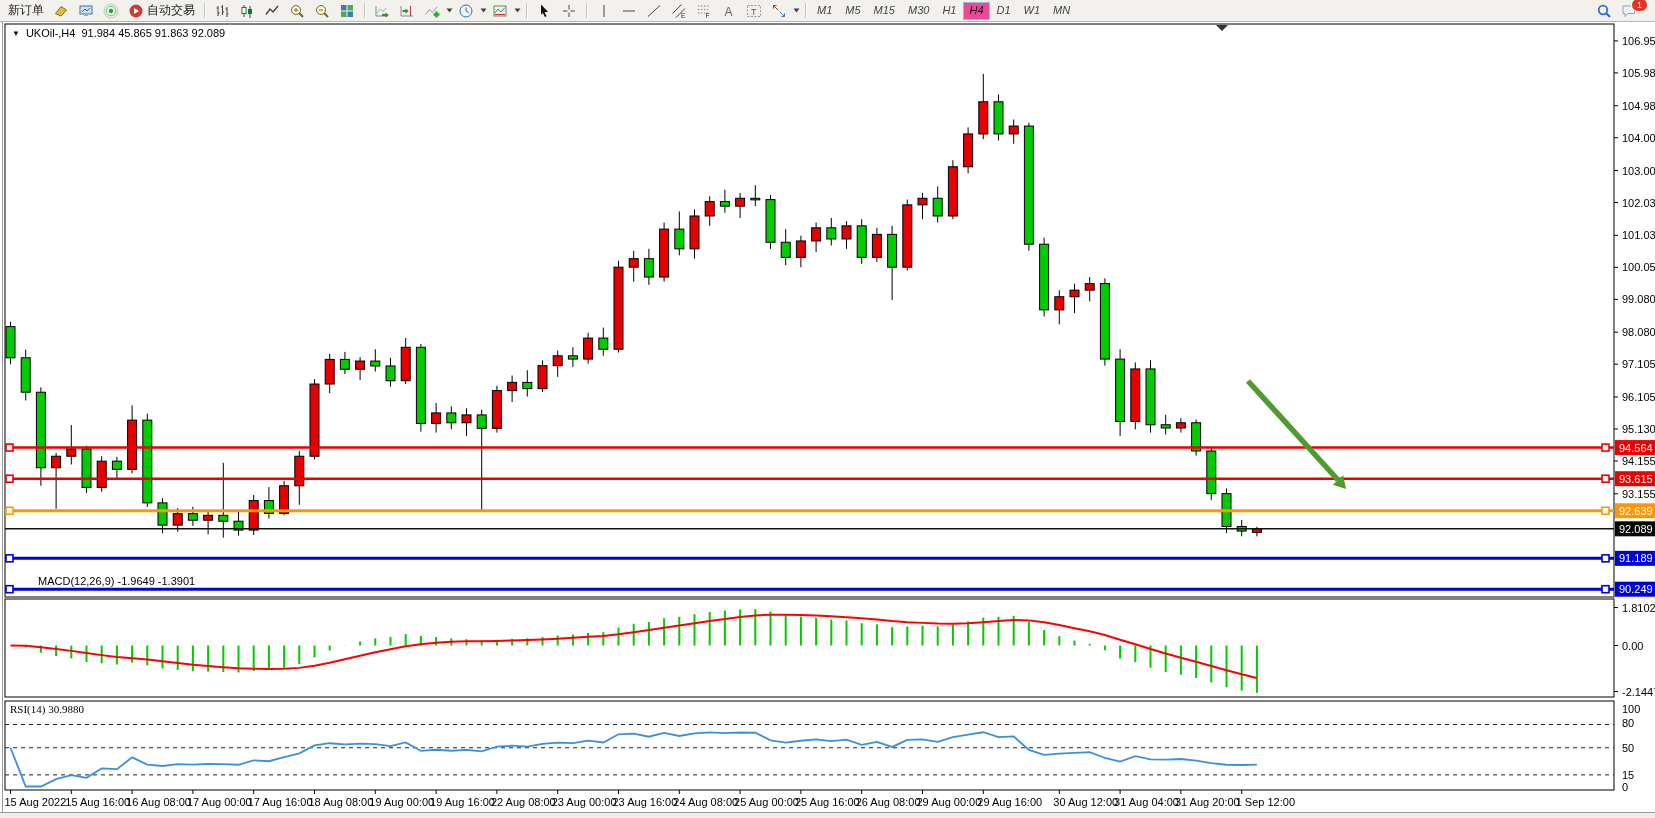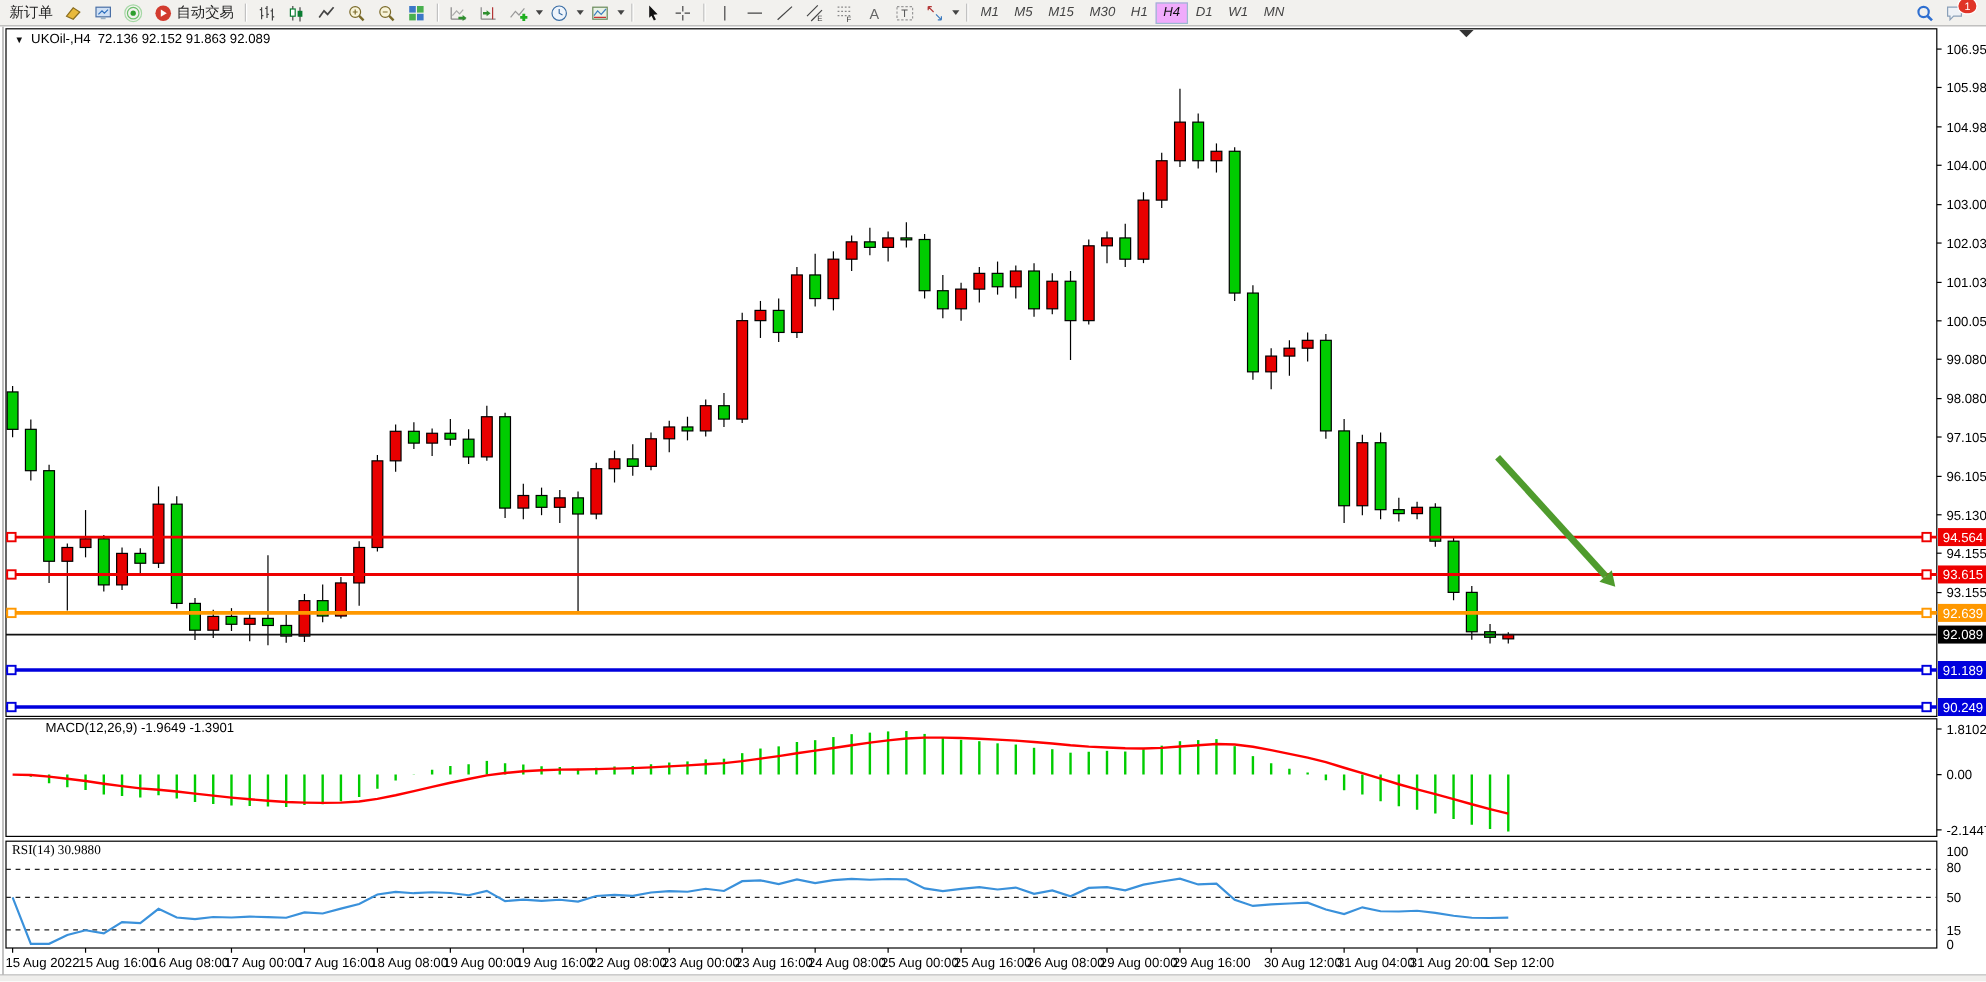--- a/index.html
+++ b/index.html
@@ -5,30 +5,30 @@
   html,body{margin:0;padding:0;width:1655px;height:818px;background:#fff;
     font-family:"Liberation Sans",sans-serif;overflow:hidden;position:relative;}
   #toolbar{position:absolute;left:0;top:0;width:1655px;height:22px;background:#f2f1ee;
     border-bottom:1px solid #b4b4b4;display:flex;align-items:center;padding:0 4px;gap:1px;
     font-size:12px;color:#222;z-index:5;box-sizing:border-box;}
   .tbtn{height:20px;display:flex;align-items:center;gap:3px;padding:0 4px;cursor:default;white-space:nowrap;}
   .tbtn svg{display:block;}
   .sep{width:1px;height:15px;background:#c2c2c2;margin:0 4px;box-shadow:1px 0 0 #fff;}
   .caret{margin-left:1px;display:flex;align-items:center;}
   .tf{padding:1px 6px;font-size:11px;color:#444;height:16px;line-height:14px;font-style:italic;}
-  .tf.active{background:#f0abfc;border:1px solid #9db8d2;color:#111;padding:0 5px;}
+  .tf.active{background:#ec4899;border:1px solid #9db8d2;color:#111;padding:0 5px;}
   .spacer{flex:1;}
   .chatwrap{position:relative;margin-right:10px;}
   .cnt{position:absolute;top:-3px;right:-7px;background:#e03427;color:#fff;border-radius:8px;
     font-size:9px;min-width:7px;text-align:center;padding:1px 4px;line-height:10px;border:1px solid #fff;}
   svg#chart{position:absolute;left:0;top:0;z-index:1;}
   .overlay-label{position:absolute;z-index:3;font-size:11px;color:#000;background:transparent;white-space:pre;}
   #chart-title{left:12px;top:27px;display:flex;align-items:center;gap:6px;}
   #chart-title .tri{font-size:8px;color:#111;}
-  #macd-label{left:10px;top:601px;padding-left:28px;}
+  #macd-label{left:10px;top:575px;padding-left:28px;}
   #rsi-label{left:10px;top:703px;font-family:Liberation Serif, serif;}
   #bottom-strip{position:absolute;left:0;top:813px;width:1655px;height:5px;background:#efeeec;z-index:2;}
 </style>
 </head>
 <body>
 
 <div id="toolbar">
     <span class="tbtn">新订单</span>
     <span class="tbtn">
       <svg width="16" height="16" viewBox="0 0 16 16">
@@ -608,17 +608,17 @@
     <text x="1619" y="562.3401200000002" font-size="11" fill="#fff">91.189</text>
     <rect x="1615" y="581.6909200000001" width="41" height="15" fill="#0000dd"></rect>
     <text x="1619" y="593.1909200000001" font-size="11" fill="#fff">90.249</text>
     <rect x="1615" y="521.30212" width="41" height="15" fill="#000000"></rect>
     <text x="1619" y="532.80212" font-size="11" fill="#fff">92.089</text>
   </svg>
 
 <div class="overlay-label" id="chart-title">
   <span class="tri">▼</span>
   <span>UKOil-,H4</span>
-  <span>72.136 92.152 91.863 92.089</span>
+  <span>91.984 45.865 91.863 92.089</span>
 </div>
 <div class="overlay-label" id="macd-label">MACD(12,26,9) -1.9649 -1.3901</div>
 <div class="overlay-label" id="rsi-label">RSI(14) 30.9880</div>
 <div id="bottom-strip"></div>
 
 </body></html>

